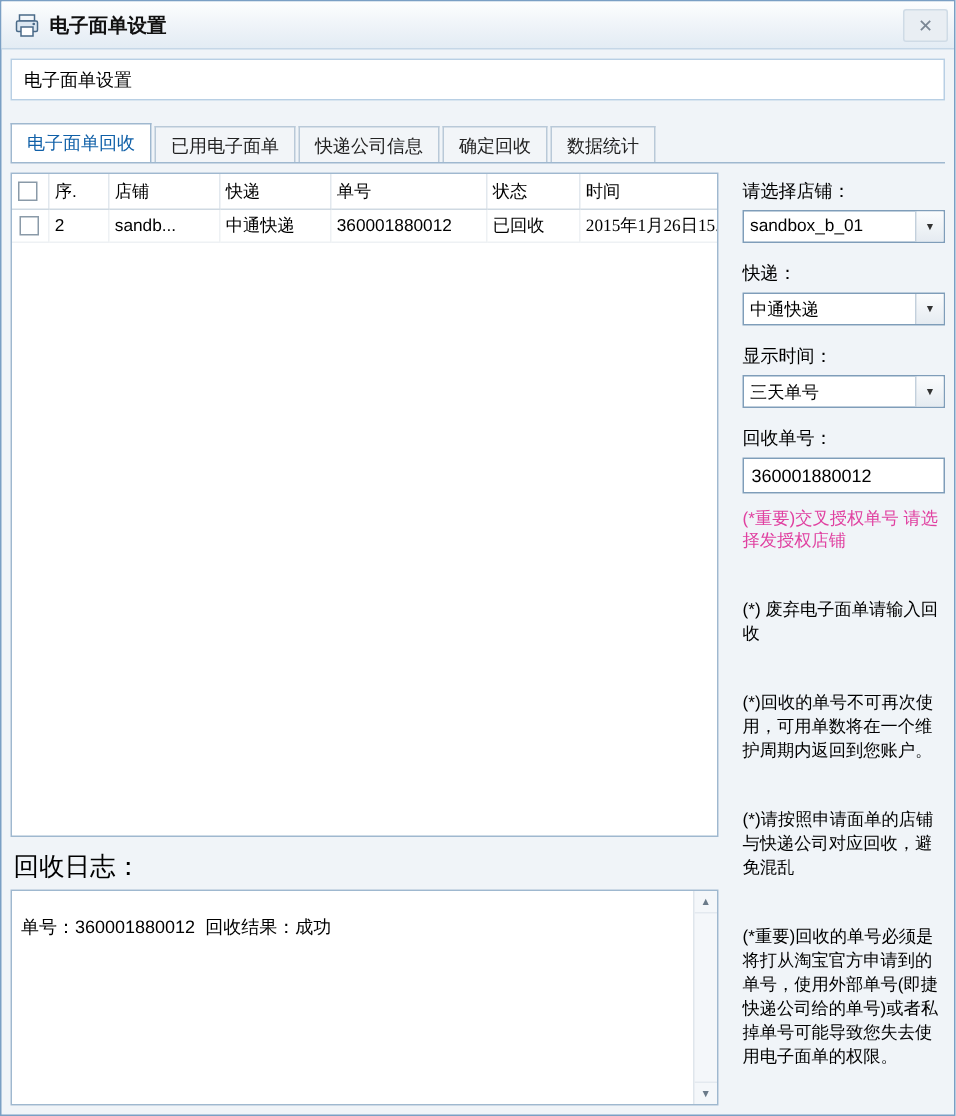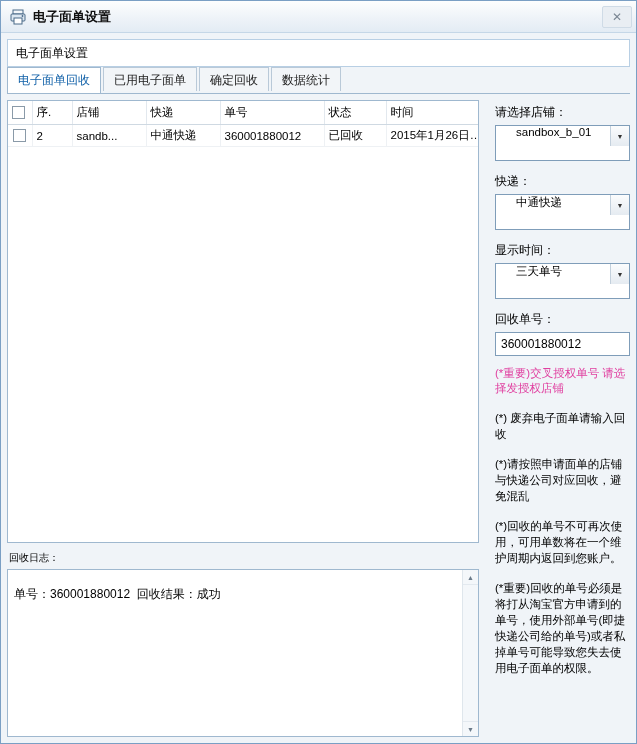--- a/index.html
+++ b/index.html
@@ -66,22 +66,23 @@
     display: flex;
     align-items: center;
     padding-left: 8px;
     box-sizing: border-box;
     font-size: 12px;
     color: #000;
     flex: none;
   }
   
   .tabs {
-    margin: 0 0 0 6px;
-    display: flex;
+    margin: 15px 0 0 6px;
+    display: flex;
+    align-items: flex-end;
     height: 26px;
     flex: none;
     position: relative;
     z-index: 2;
   }
   .tab {
     height: 24px;
     line-height: 24px;
     padding: 0 10px;
     font-size: 12px;
@@ -164,32 +165,32 @@
     white-space: nowrap;
     overflow: hidden;
     text-overflow: ellipsis;
   }
   .col-check { width: 24px; text-align: center; }
   .col-seq { width: 40px; }
   .col-shop { width: 74px; }
   .col-exp { width: 74px; }
   .col-num { width: 104px; }
   .col-state { width: 62px; }
-  .col-time { width: 104px; }
+  .col-time { width: 104px; font-family: Liberation Serif, serif; }
   .cb {
     display: inline-block;
     width: 11px; height: 11px;
     border: 1px solid #8a9aa8;
     background: #fff;
     vertical-align: middle;
   }
   
   .log-label {
     margin: 8px 0 4px 2px;
-    font-size: 10px;
+    font-size: 17px;
   }
   .log-box {
     border: 1px solid #9fb8cf;
     background: #fff;
     flex: 1;
     min-height: 0;
     position: relative;
     overflow: hidden;
   }
   .log-text {
@@ -217,26 +218,27 @@
     bottom: 0; left: 0; right: 0;
     border-bottom: none;
     border-top: 1px solid #e3e9ef;
   }
   
   .field-label {
     font-size: 12px;
     margin: 4px 0 4px 0;
   }
   .combo {
-    height: 36px;
+    height: 22px;
     border: 1px solid #7f9db9;
     background: #fff;
     display: flex;
+    align-items: center;
     font-size: 11.5px;
-    padding-left: 20px;
+    padding-left: 4px;
     box-sizing: border-box;
     margin-bottom: 8px;
     position: relative;
   }
   .combo .val { flex: 1; overflow: hidden; white-space: nowrap; }
   .combo .arrow {
     width: 18px;
     height: 20px;
     background: linear-gradient(to bottom,#fbfcfd,#e5ebf1);
     border-left: 1px solid #c3d0dc;
@@ -270,20 +272,21 @@
     color: #e040a0;
     font-size: 11.5px;
     line-height: 15px;
     margin-bottom: 14px;
   }
   .note {
     font-size: 11.5px;
     line-height: 16px;
     margin-bottom: 14px;
     color: #000;
+    margin-top: 16px;
   }
 </style>
 </head>
 <body>
 
 <div class="window">
 
   <div class="titlebar">
     <span class="title-icon">
       <svg width="18" height="18" viewBox="0 0 18 18">
@@ -297,20 +300,21 @@
     <span class="title-close">✕</span>
   </div>
 
   <div class="subheader">
     <span>电子面单设置</span>
   </div>
 
   <div class="tabs">
     <div class="tab active">电子面单回收</div>
     <div class="tab">已用电子面单</div>
+    <div class="tab">快递公司信息</div>
     <div class="tab">确定回收</div>
     <div class="tab">数据统计</div>
   </div>
   <div class="tab-underline"></div>
 
   <div class="content">
 
     <div class="left-col">
 
       <div class="table-wrap">
@@ -377,19 +381,19 @@
       </div>
 
       <div class="field-label">回收单号：</div>
       <div class="textbox">360001880012</div>
 
 
       <div class="note-pink">(*重要)交叉授权单号
 请选择发授权店铺</div>
 
       <div class="note">(*) 废弃电子面单请输入回收</div>
+      <div class="note">(*)回收的单号不可再次使用，可用单数将在一个维护周期内返回到您账户。</div>
       <div class="note">(*)请按照申请面单的店铺与快递公司对应回收，避免混乱</div>
-      <div class="note">(*)回收的单号不可再次使用，可用单数将在一个维护周期内返回到您账户。</div>
       <div class="note">(*重要)回收的单号必须是将打从淘宝官方申请到的单号，使用外部单号(即捷快递公司给的单号)或者私掉单号可能导致您失去使用电子面单的权限。</div>
 
     </div>
   </div>
 </div>
 
 </body></html>

